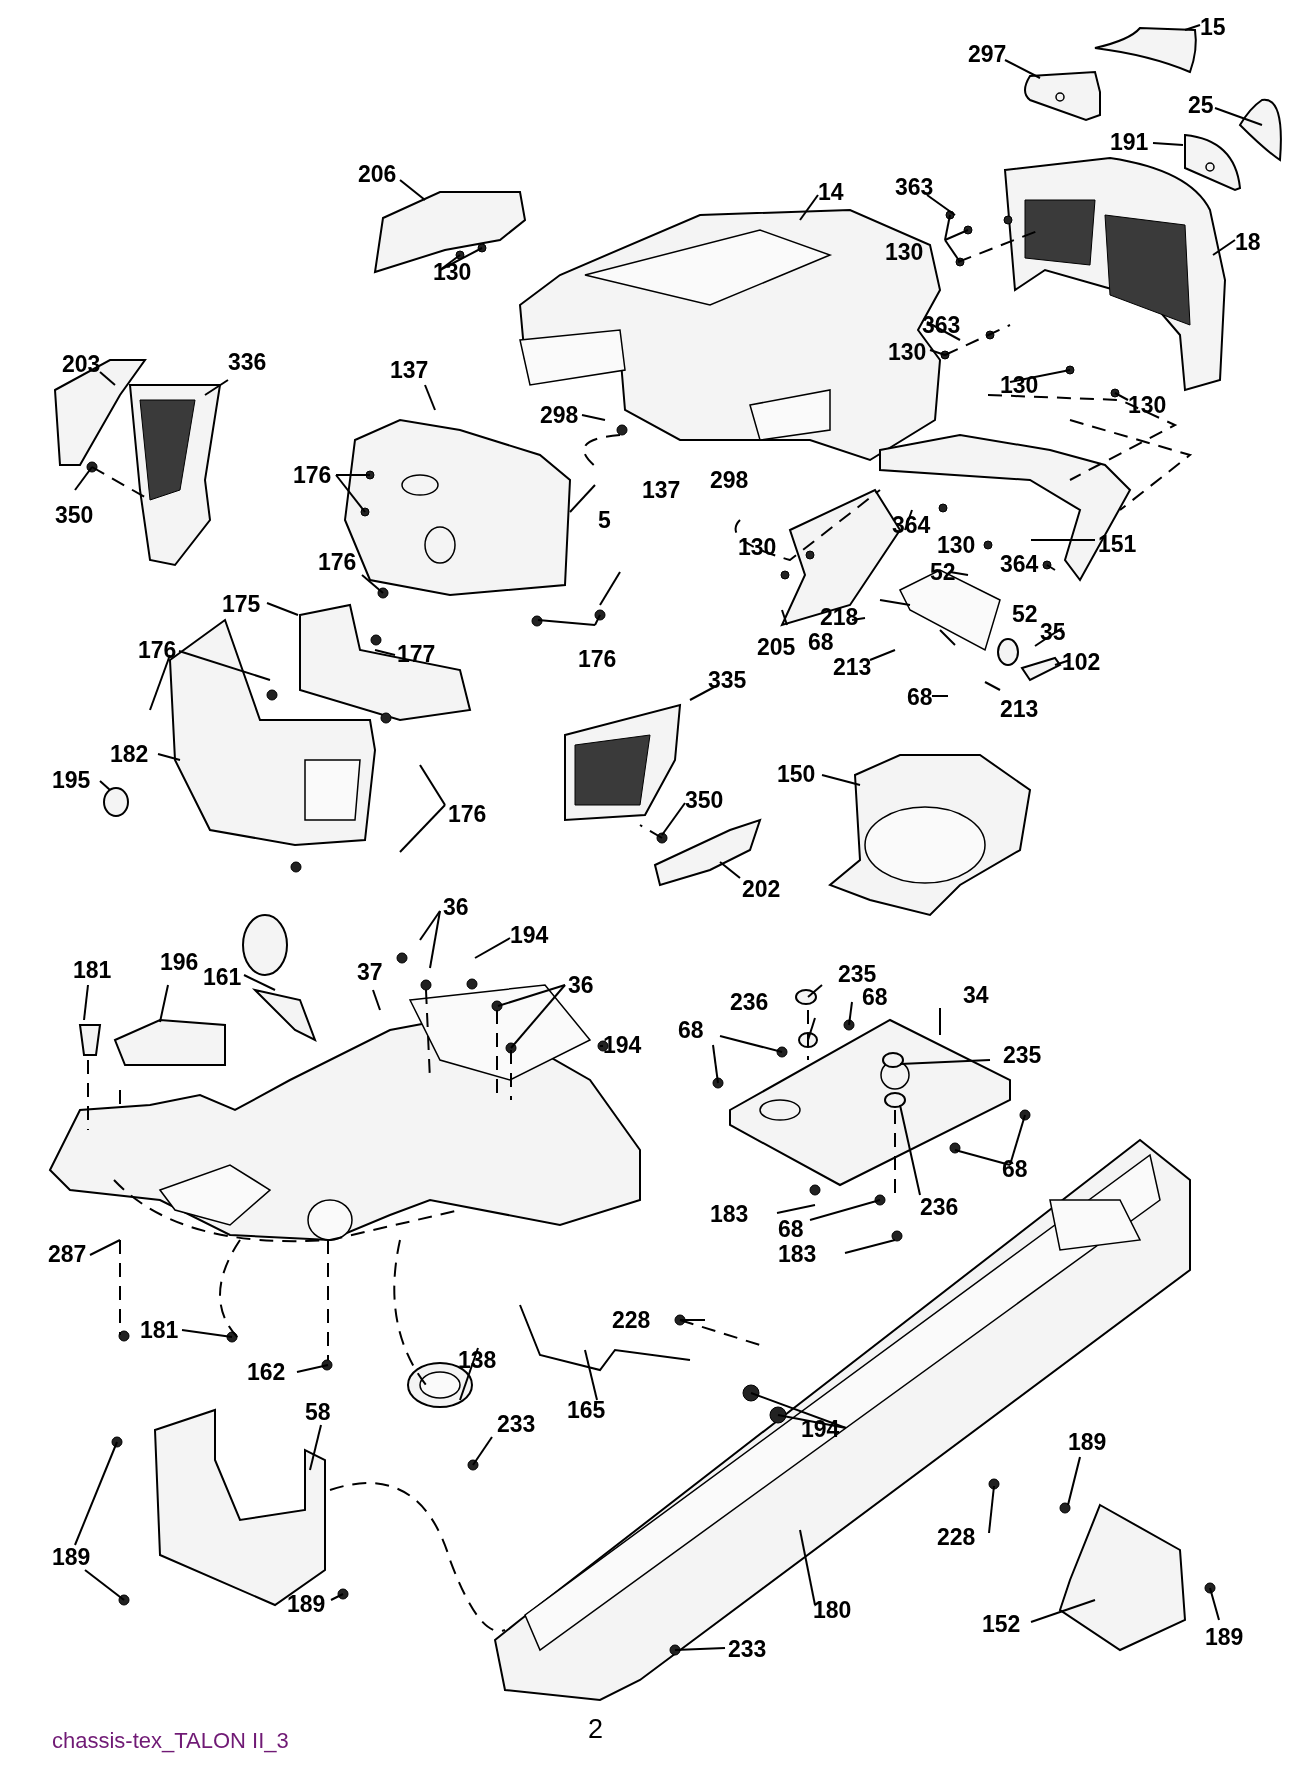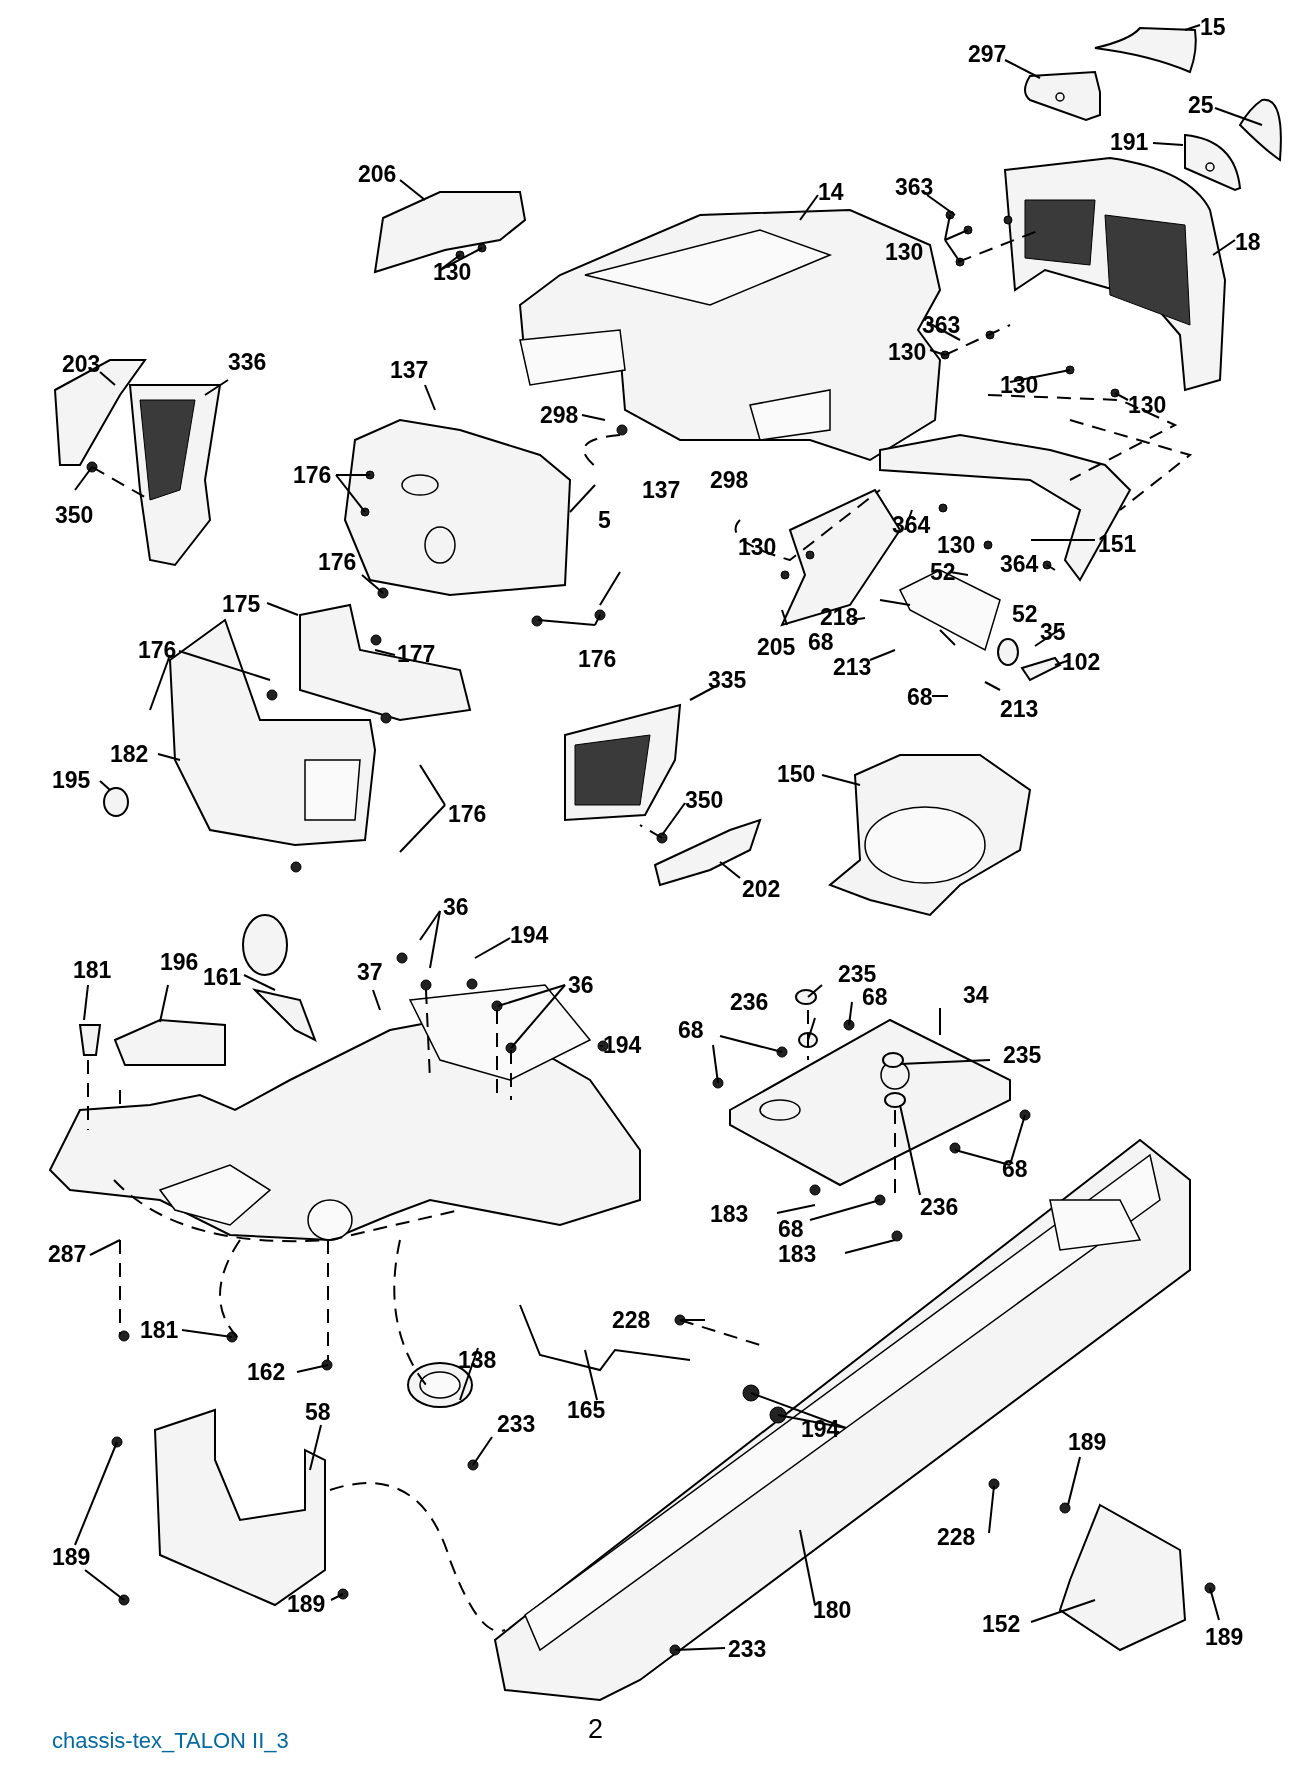--- a/index.html
+++ b/index.html
@@ -6,21 +6,21 @@
   body { width: 1316px; height: 1766px; position: relative; overflow: hidden; font-family: "Liberation Sans", sans-serif; }
   #diagram { position: absolute; left: 0; top: 0; width: 1316px; height: 1766px; }
   .callout { font-family: "Liberation Sans", sans-serif; font-weight: bold; font-size: 23px; fill: #000; }
   .part { fill: #f4f4f4; stroke: #000; stroke-width: 2; }
   .part-light { fill: #fafafa; stroke: #000; stroke-width: 1.5; }
   .mesh { fill: #3a3a3a; stroke: #000; stroke-width: 1; }
   .leader { stroke: #000; stroke-width: 2; fill: none; }
   .dash { stroke: #000; stroke-width: 2; fill: none; stroke-dasharray: 14 9; }
   .fastener { fill: #222; stroke: #000; stroke-width: 1; }
   .hole { fill: none; stroke: #000; stroke-width: 1.5; }
-  .footer-left { position: absolute; left: 52px; top: 1728px; font-size: 22px; color: #0369a1; font-family: "Liberation Sans", sans-serif; }
+  .footer-left { position: absolute; left: 52px; top: 1728px; font-size: 22px; color: #701a75; font-family: "Liberation Sans", sans-serif; }
   .footer-page { position: absolute; left: 588px; top: 1714px; font-size: 27px; color: #000; font-family: "Liberation Sans", sans-serif; }
 </style>
 </head>
 <body>
 
 <svg id="diagram" viewBox="0 0 1316 1766" xmlns="http://www.w3.org/2000/svg">
 
   <g>
     <path class="part" d="M1095 48 Q1130 40 1140 28 L1195 30 Q1198 50 1190 72 Q1150 55 1095 48 Z"></path>
   </g>

